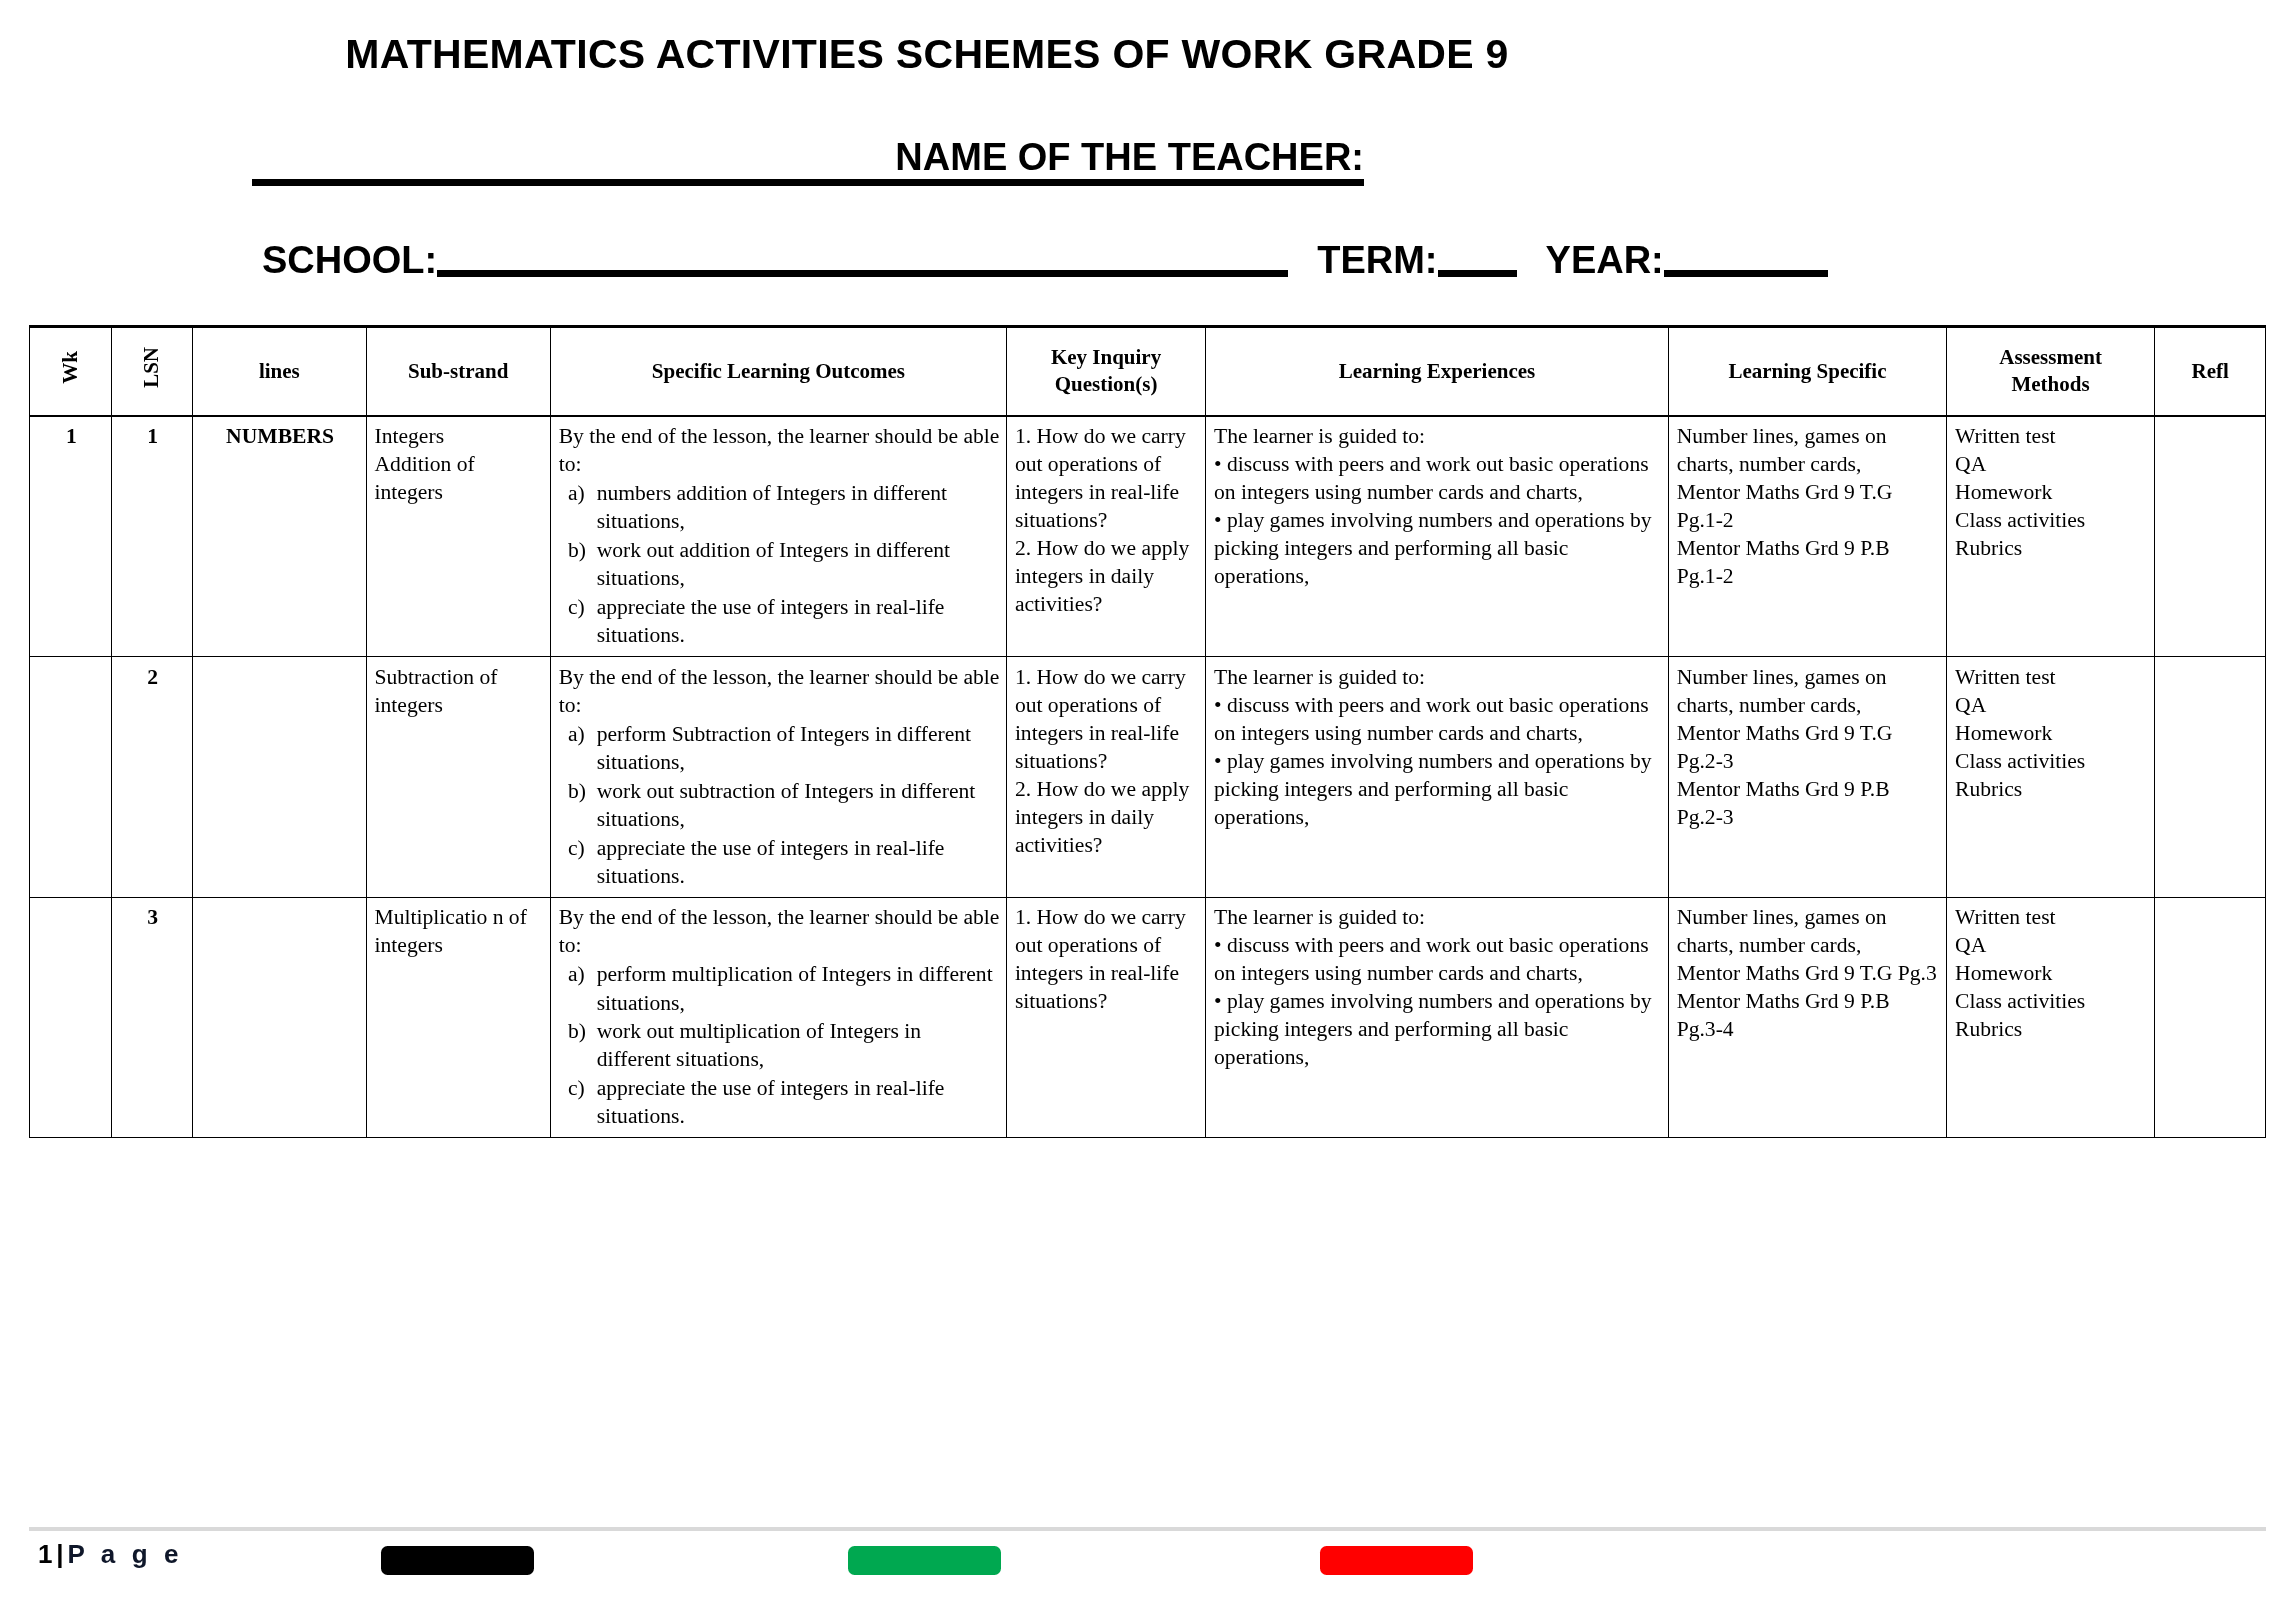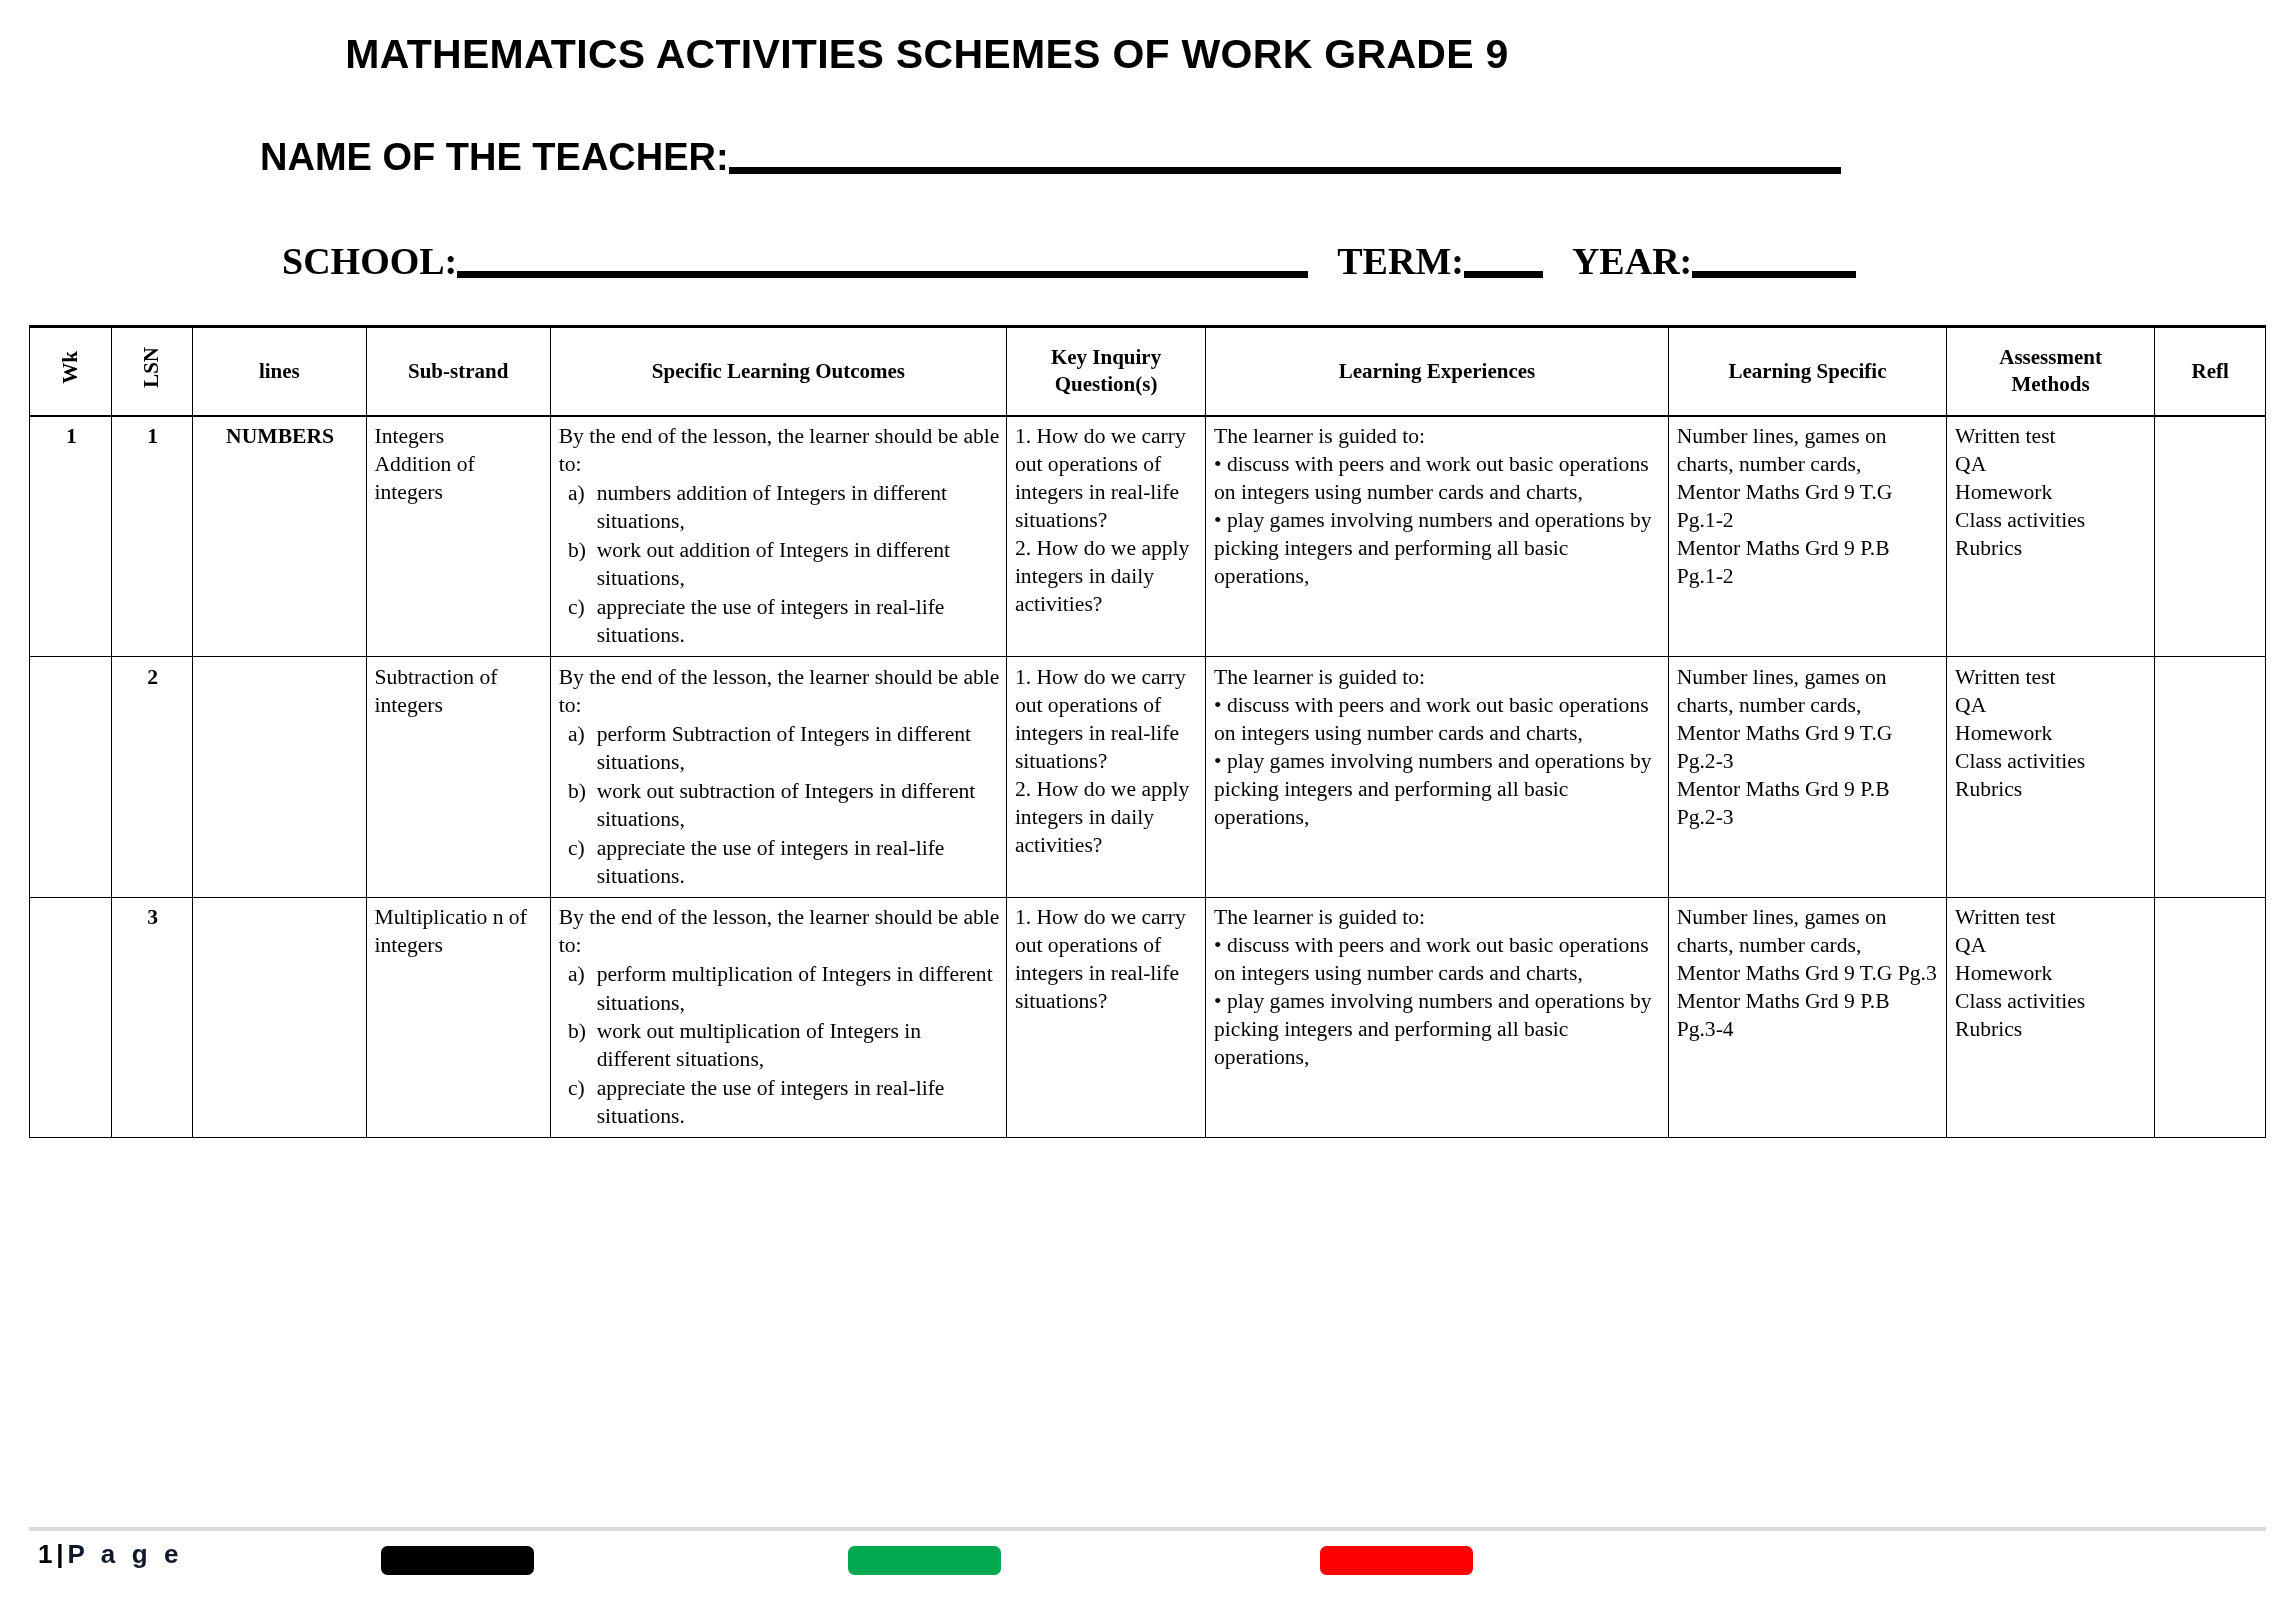--- a/index.html
+++ b/index.html
@@ -32,22 +32,22 @@
 
   .field-line {
     position: absolute;
     font-family: "Liberation Sans", sans-serif;
     font-weight: bold;
     font-size: 38px;
     white-space: nowrap;
     display: flex;
     align-items: flex-end;
   }
-  #teacher-line { top: 136px; left: 260px; }
-  #school-line  { top: 239px; left: 282px; font-family: Liberation Serif, serif; }
+  #teacher-line { top: 136px; left: 252px; flex-direction: column; }
+  #school-line  { top: 239px; left: 262px; }
 
   .fill-rule {
     display: inline-block;
     border-bottom: 7.2px solid #000;
     height: 0;
     margin-bottom: 5.2px;
   }
   .rule-teacher { width: 1112px; }
   .rule-school  { width: 851px; }
   .rule-term    { width: 79px; }

